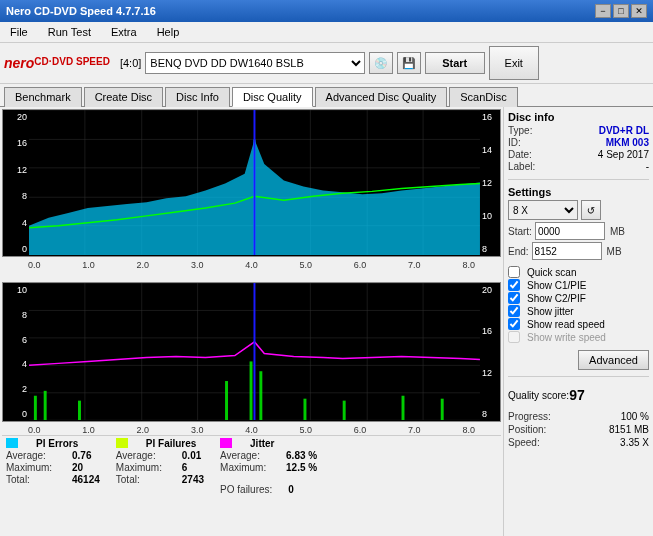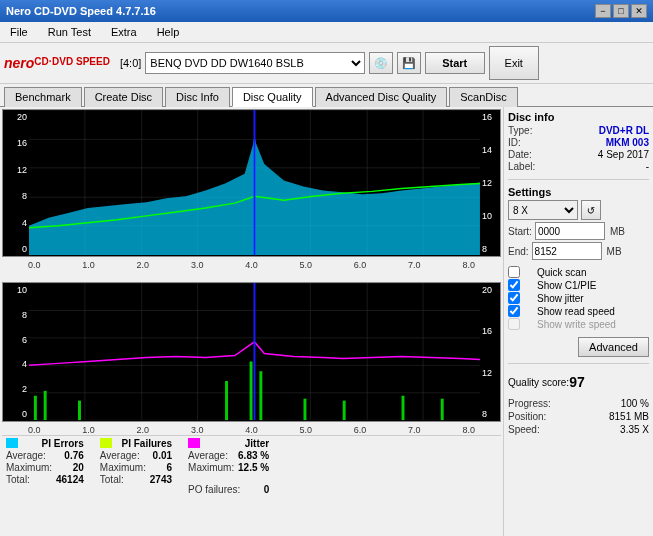--- a/index.html
+++ b/index.html
@@ -201,22 +201,21 @@
       gap: 16px;
       flex-wrap: wrap;
     }
     .stat-group {
       display: flex;
       flex-direction: column;
       gap: 1px;
     }
     .stat-row {
       display: flex;
-      gap: 0;
-      justify-content: space-between;
+      gap: 16px;
     }
     .stat-label { color: #333; min-width: 50px; }
     .stat-value { color: #000; font-weight: bold; }
     .legend-box {
       display: inline-block;
       width: 12px;
       height: 10px;
       margin-right: 2px;
       vertical-align: middle;
     }
@@ -273,21 +272,21 @@
       height: 18px;
       border: 1px solid #888;
       font-size: 10px;
       padding: 0 2px;
       background: white;
     }
     .mb-label { font-size: 10px; color: #333; margin-left: 2px; }
     .checkbox-row {
       display: flex;
       align-items: center;
-      gap: 17px;
+      gap: 7px;
       margin-bottom: 1px;
     }
     .checkbox-row input { width: 12px; height: 12px; }
     .advanced-btn {
       background: linear-gradient(to bottom, #f8f8f8, #d8d8d8);
       border: 1px solid #888;
       padding: 3px 10px;
       cursor: pointer;
       font-size: 11px;
       align-self: flex-end;
@@ -608,20 +607,24 @@
       <div class="checkbox-row">
         <input type="checkbox" style="">
         <span>Quick scan</span>
       </div>
       <div class="checkbox-row">
         <input type="checkbox" checked="" style="">
         <span>Show C1/PIE</span>
       </div>
       <div class="checkbox-row">
         <input type="checkbox" checked="" style="">
+        <span>Show C2/PIF</span>
+      </div>
+      <div class="checkbox-row">
+        <input type="checkbox" checked="" style="">
         <span>Show jitter</span>
       </div>
       <div class="checkbox-row">
         <input type="checkbox" checked="" style="">
         <span>Show read speed</span>
       </div>
       <div class="checkbox-row">
         <input type="checkbox" disabled="" style="">
         <span style="color:#999;">Show write speed</span>
       </div>

